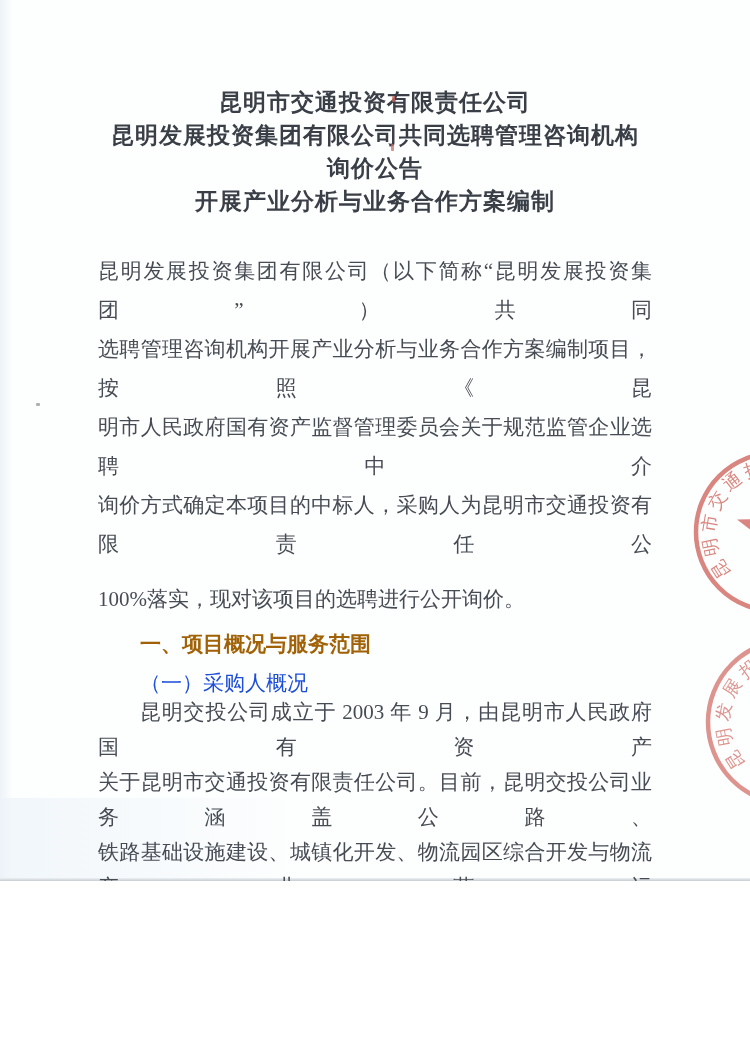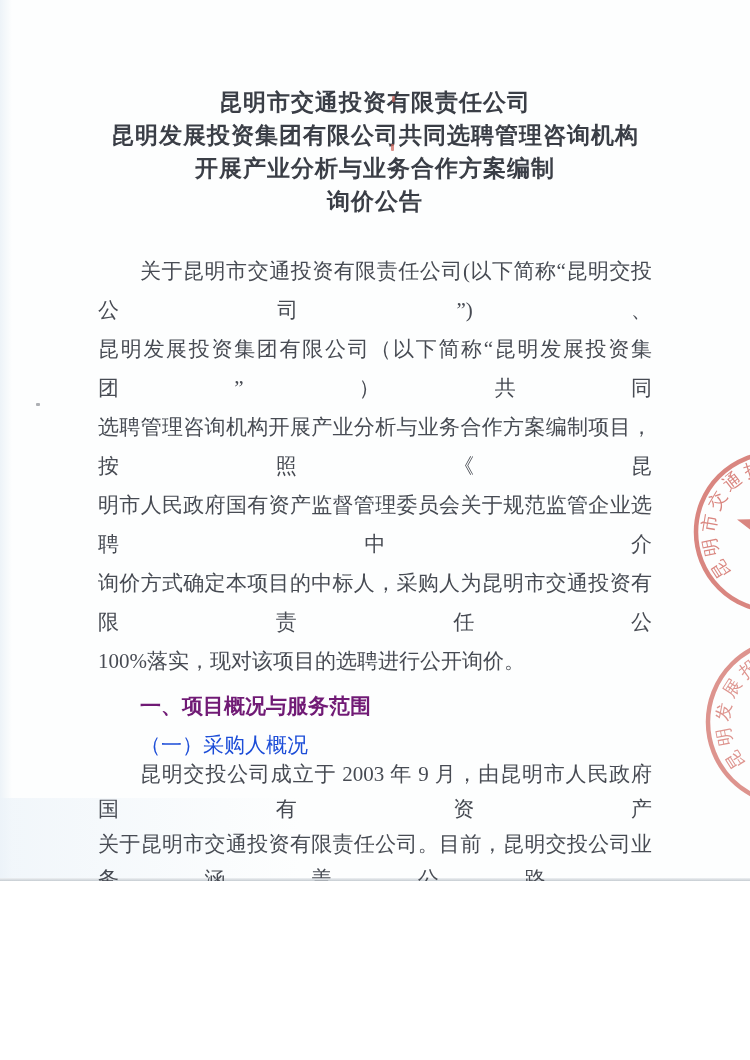--- a/index.html
+++ b/index.html
@@ -28,24 +28,24 @@
     font-weight:bold; font-size:23px; line-height:33px; color:#3a3e46; letter-spacing:1px;
   }
   .para1 { margin-top:34px; }
   .body-line {
     font-size:21px; line-height:39px;
     text-align:justify; text-align-last:justify;
     white-space:normal; color:#474b53;
   }
   .para2 .body-line { line-height:35px; }
   .body-line.first { text-indent:2em; }
-  .body-line.last { text-align-last:left; }
+  .body-line.last { text-align-last:left;margin-top:16px; }
   .heading {
     margin-top:5px; font-family:"Liberation Sans", sans-serif; font-weight:bold;
-    font-size:21px; line-height:39px; text-indent:2em; color:#701a75;
+    font-size:21px; line-height:39px; text-indent:2em; color:#a16207;
   }
   .subheading {
     font-size:21px; line-height:24px; text-indent:2em;
     color:#1d4ed8;margin-top:8px;
   }
   .seal { position:absolute; pointer-events:none; }
   .seal1 { left:688px; top:443px; opacity:.70; }
   .seal2 { left:692px; top:634px; opacity:.62; }
   .speck-red {
     position:absolute; width:3px; background:#cf6a60; opacity:.75; border-radius:1px;
@@ -60,26 +60,25 @@
 <div class="page">
 
   <div class="edge-left"></div>
   <div class="edge-bottom"></div>
   <div class="corner-tint"></div>
 
   <div class="content">
     <div class="title-block">
         <div class="title-line">昆明市交通投资有限责任公司</div>
         <div class="title-line">昆明发展投资集团有限公司共同选聘管理咨询机构</div>
+        <div class="title-line last">询价公告</div>
         <div class="title-line">开展产业分析与业务合作方案编制</div>
-        <div class="title-line last">询价公告</div>
       </div>
 
     <div class="para1">
-        <div class="body-line first">关于昆明市交通投资有限责任公司(以下简称“昆明交投公司”)、</div>
         <div class="body-line">昆明发展投资集团有限公司（以下简称“昆明发展投资集团”）共同</div>
         <div class="body-line">选聘管理咨询机构开展产业分析与业务合作方案编制项目，按照《昆</div>
         <div class="body-line">明市人民政府国有资产监督管理委员会关于规范监管企业选聘中介</div>
         <div class="body-line">询价方式确定本项目的中标人，采购人为昆明市交通投资有限责任公</div>
         <div class="body-line last">100%落实，现对该项目的选聘进行公开询价。</div>
       </div>
 
     <div class="heading">一、项目概况与服务范围</div>
 
     <div class="subheading">（一）采购人概况</div>

